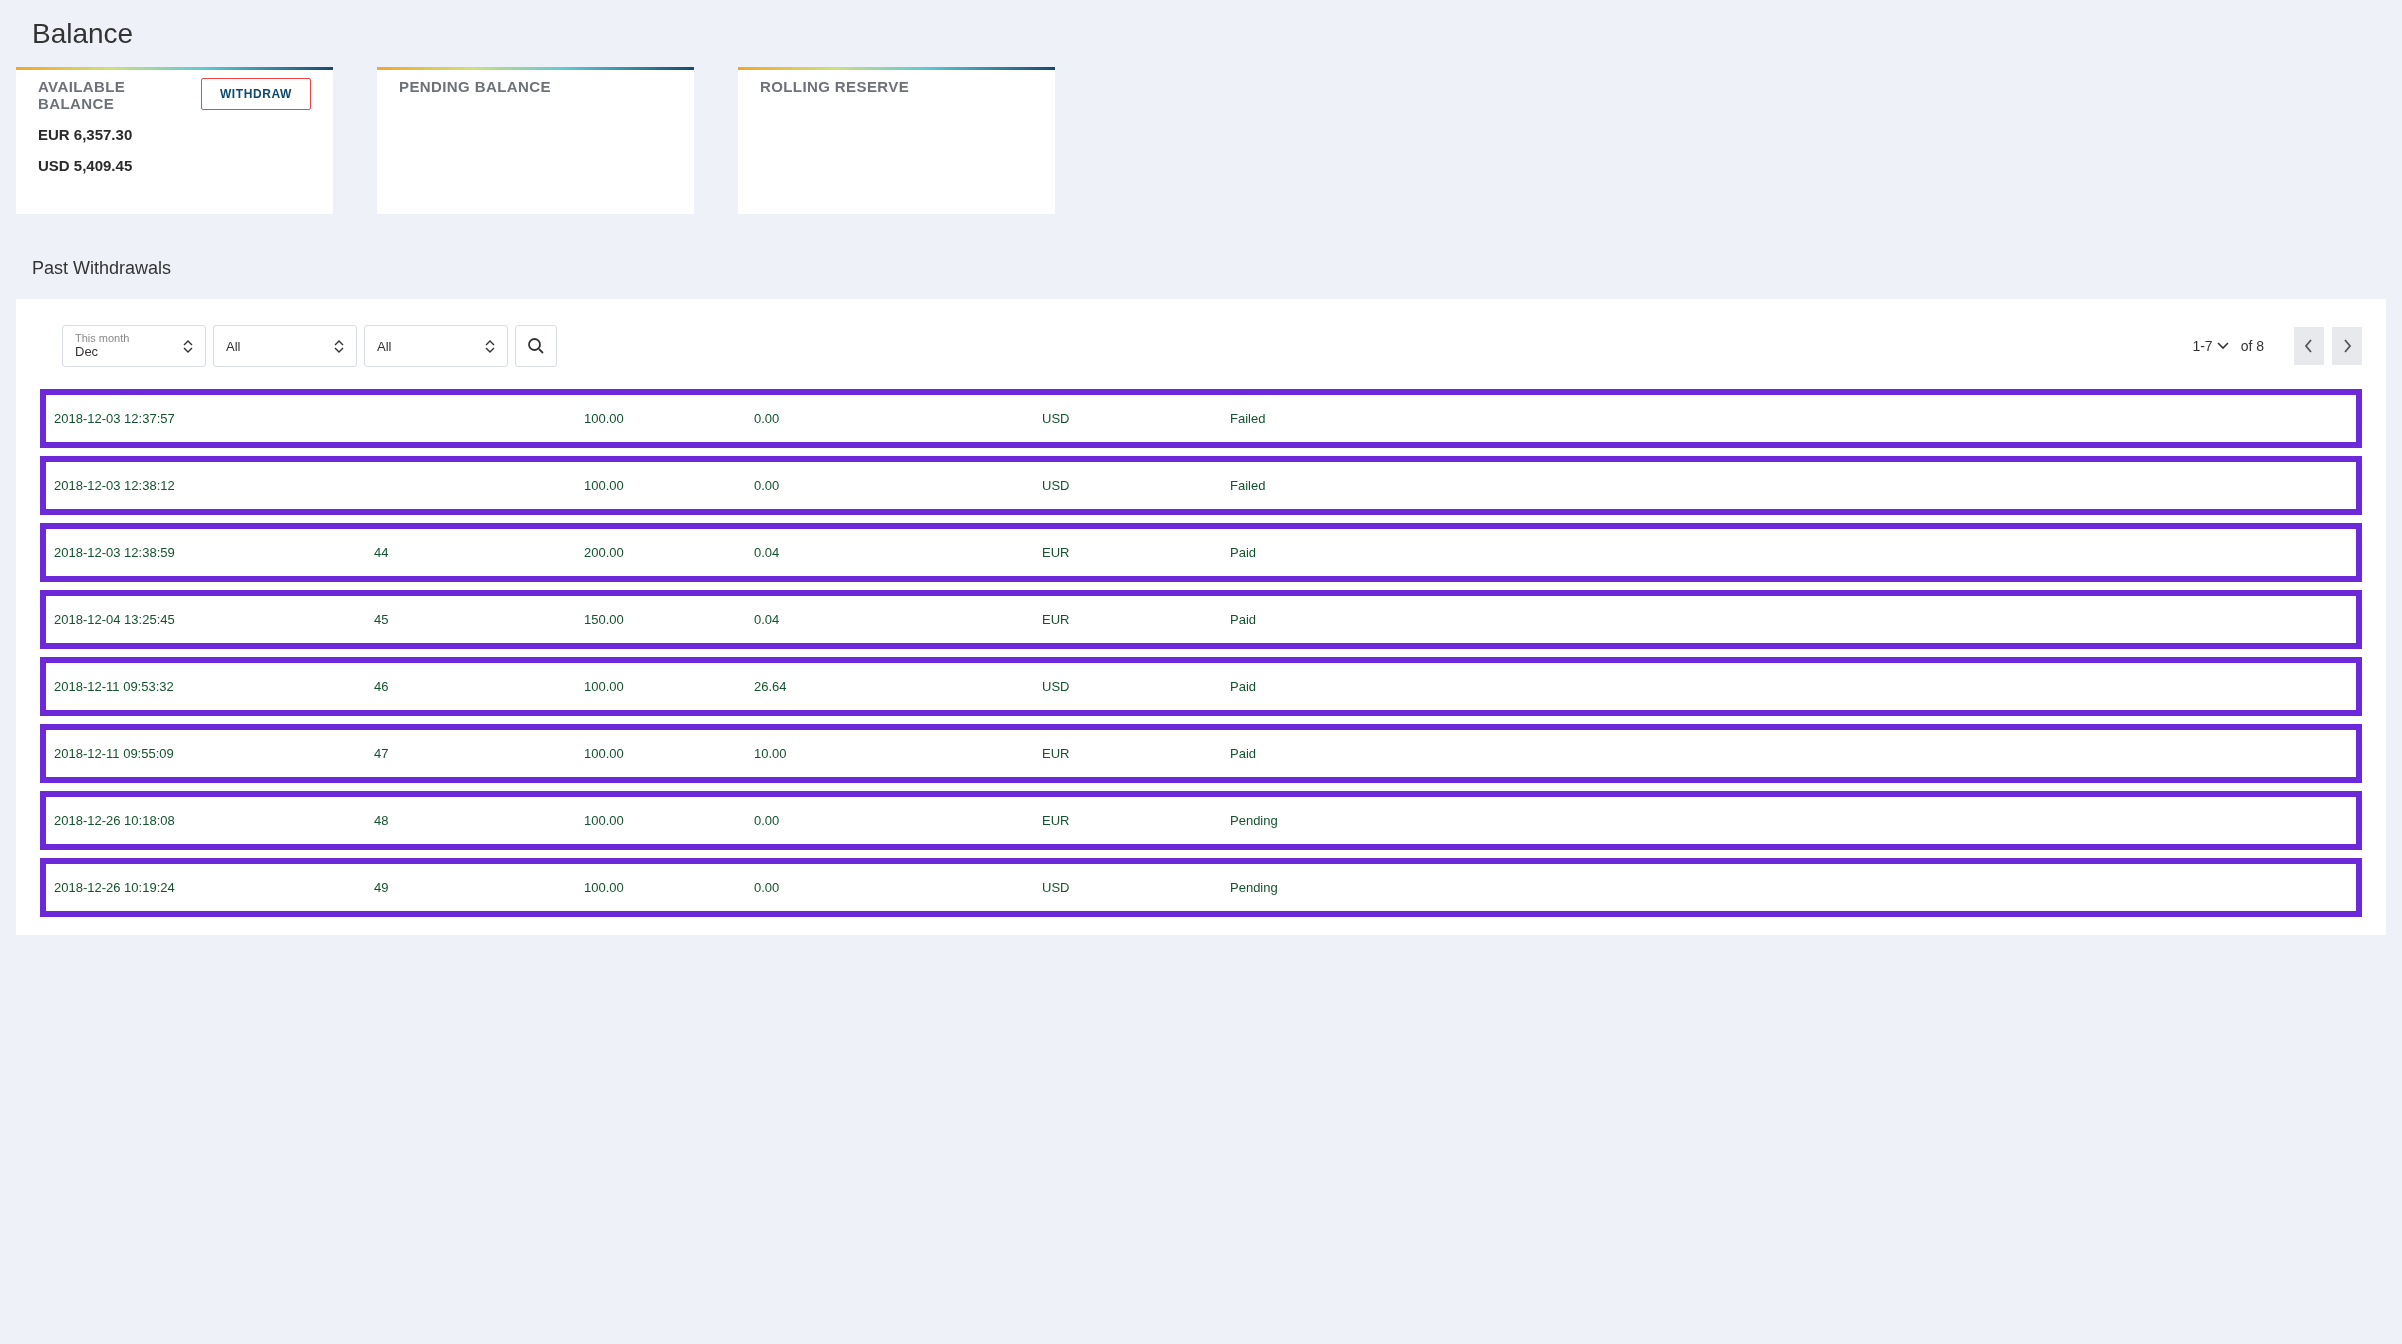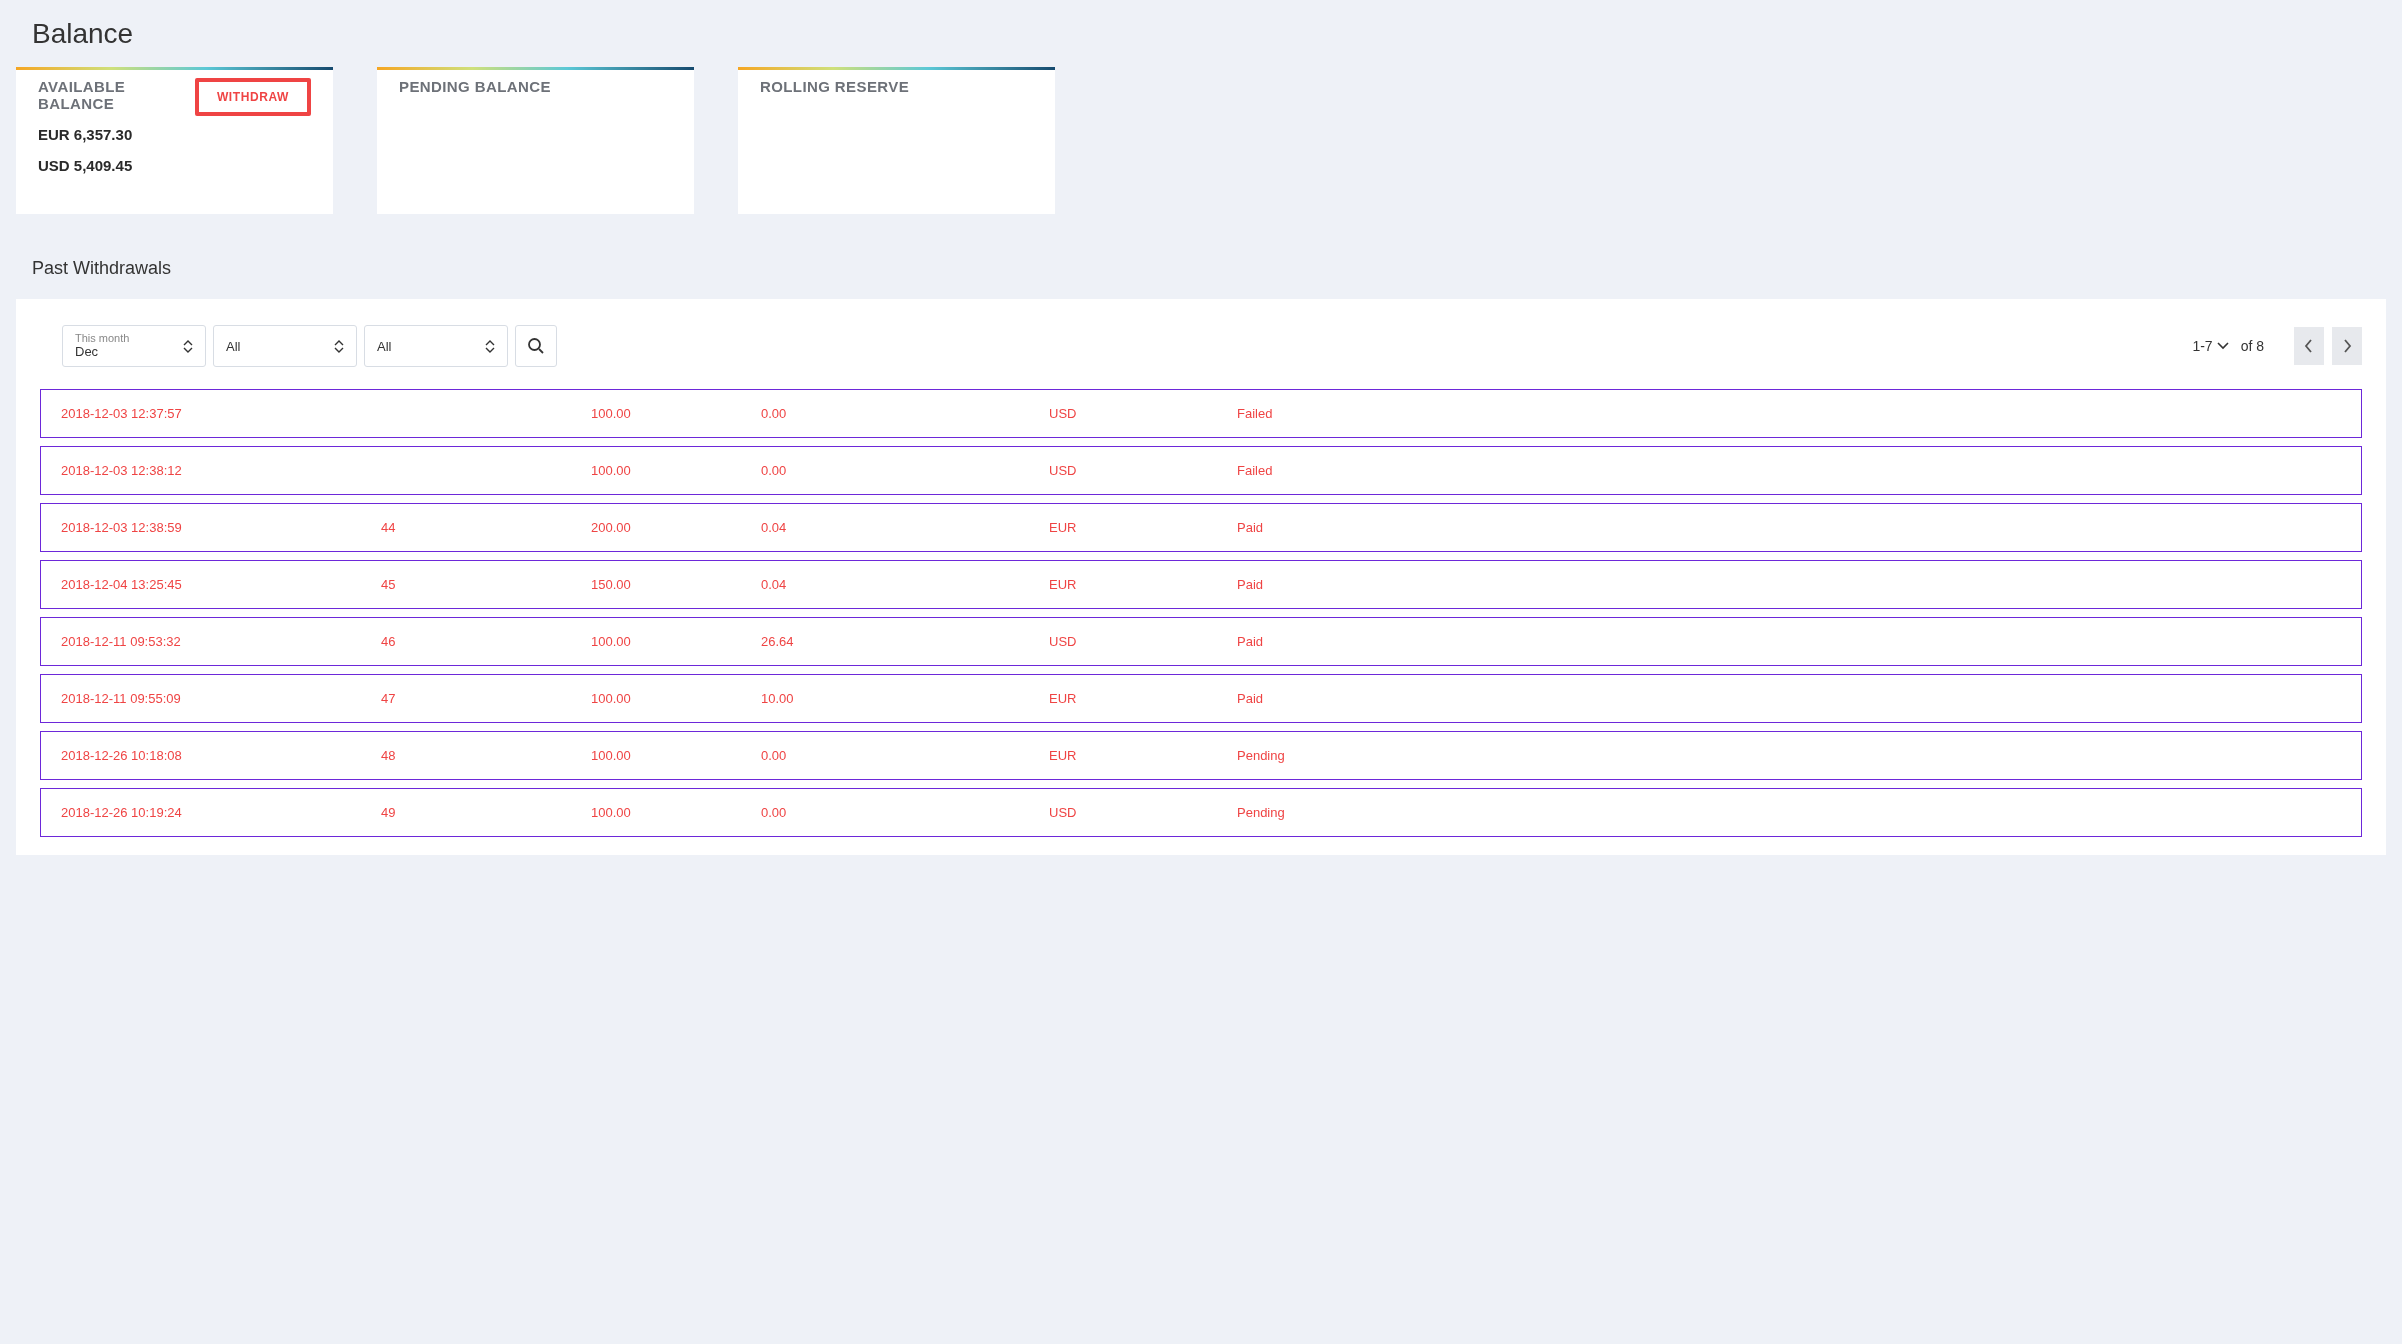--- a/index.html
+++ b/index.html
@@ -53,23 +53,23 @@
   justify-content: space-between;
   align-items: flex-start;
 }
 .amounts .amt {
   font-size: 15px;
   font-weight: 600;
   color: #2a2a2a;
   margin-bottom: 14px;
 }
 .withdraw-btn {
-  border: 4px solid #ef4444;
-  background: #fff;
-  color: #ef4444;
+  border: 1px solid #ef4444;
+  background: #fff;
+  color: #0c4a6e;
   font-size: 12px;
   font-weight: 600;
   letter-spacing: .6px;
   padding: 8px 18px;
   border-radius: 2px;
   cursor: pointer;
 }
 .panel {
   background: #fff;
   padding: 26px 24px 18px;
@@ -139,25 +139,25 @@
 }
 .thead::after {
   content: "";
   position: absolute;
   left: 0; right: 0; bottom: -1px;
   height: 2px;
   background: #dcdfe6;
 }
 .trow {
   display: flex;
-  padding: 16px 20px;
-  border: 1px solid #6d28d9;
+  padding: 16px 8px;
+  border: 6px solid #6d28d9;
   margin-top: 8px;
   font-size: 13px;
-  color: #ef4444;
+  color: #14532d;
 }
 .col-date { flex: 0 0 320px; }
 .col-tid  { flex: 0 0 210px; }
 .col-amt  { flex: 0 0 170px; }
 .col-fee  { flex: 0 0 288px; }
 .col-cur  { flex: 0 0 188px; }
 .col-stat { flex: 1; }
 svg { display: block; }
 </style>
 </head>

